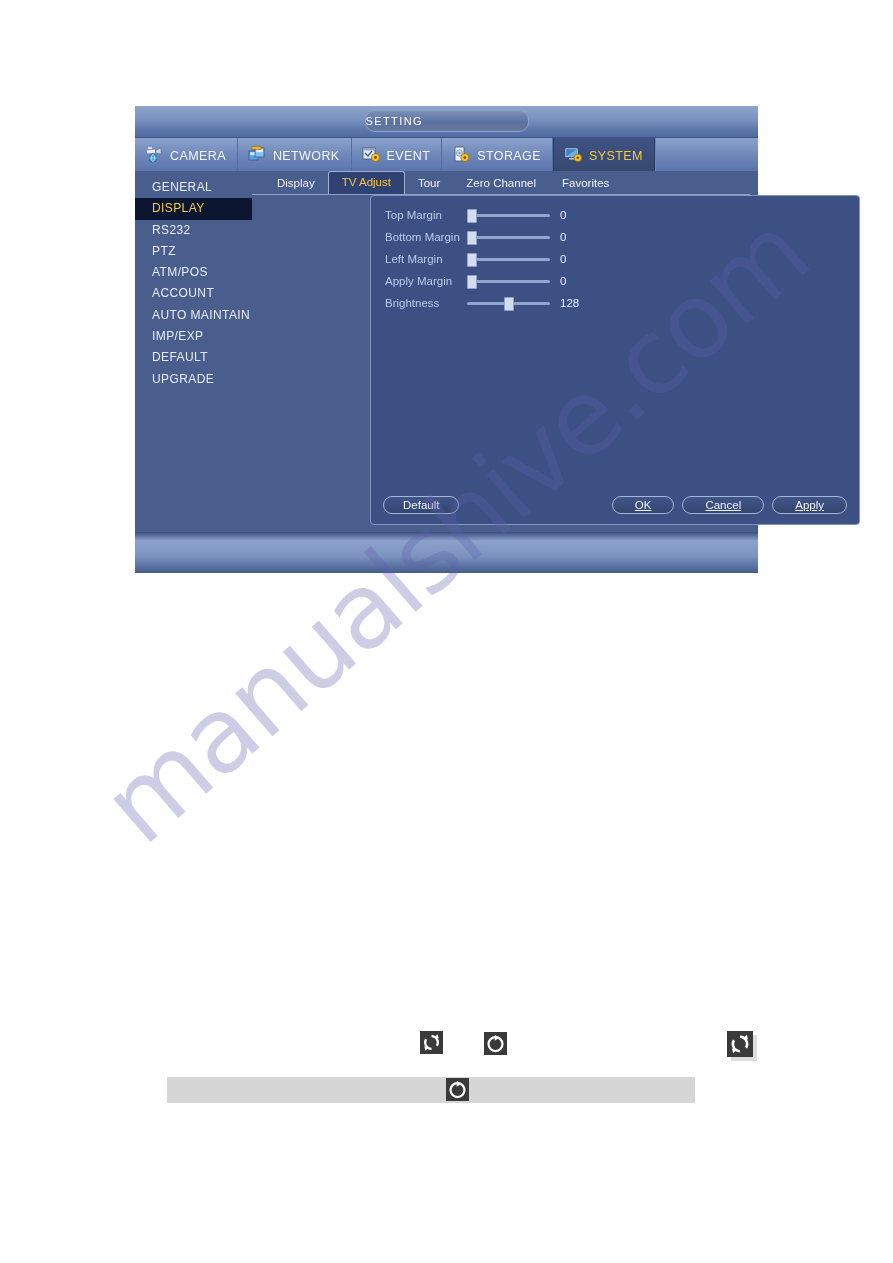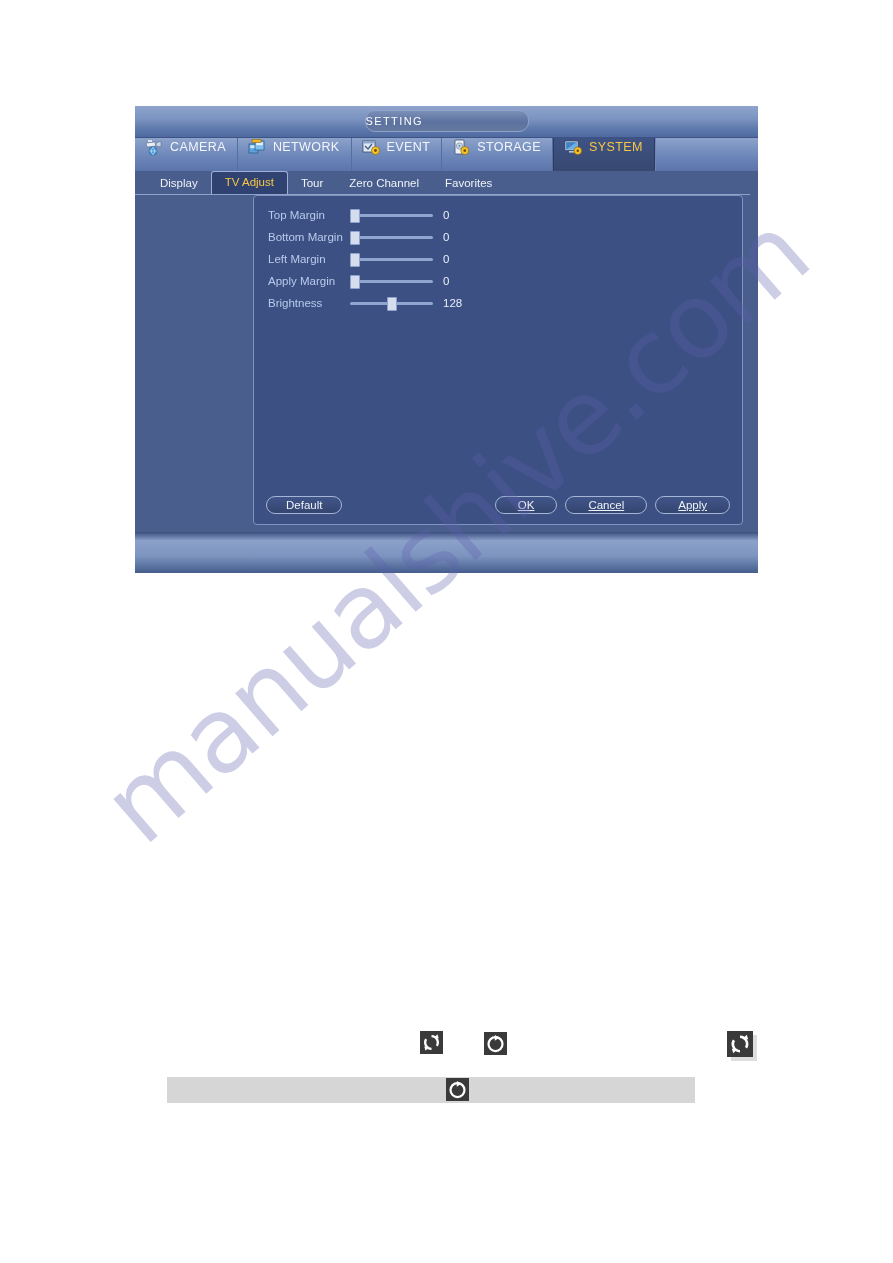--- a/index.html
+++ b/index.html
@@ -77,23 +77,23 @@
   .menubar {
     position: relative;
     height: 33px;
     background: linear-gradient(180deg,#8ca2cb 0%, #7089bb 50%, #5b74ab 100%);
     display: flex;
     align-items: stretch;
   }
   .menu-item {
     position: relative;
     display: flex;
-    align-items: center;
+    align-items: flex-end;
     gap: 6px;
-    padding: 0 11px 16px 9px;
+    padding: 0 11px 8px 9px;
     color: #f2f5fb;
     font-size: 12.5px;
     letter-spacing: .4px;
     border-right: 1px solid #546e9f;
     cursor: pointer;
   }
   .menu-item:first-child { border-left: 0; }
   .menu-item.active {
     background: linear-gradient(180deg,#3e5285 0%, #37496f 100%);
     color: #f6c743;
@@ -370,20 +370,32 @@
         </svg>
       </span>
       <span>SYSTEM</span>
     </div>
 
     <div class="menu-spacer"></div>
   </div>
 
   <div class="win-body">
 
+    <div class="sidebar">
+      <div class="side-item">GENERAL</div>
+      <div class="side-item active">DISPLAY</div>
+      <div class="side-item">RS232</div>
+      <div class="side-item">PTZ</div>
+      <div class="side-item">ATM/POS</div>
+      <div class="side-item">ACCOUNT</div>
+      <div class="side-item">AUTO MAINTAIN</div>
+      <div class="side-item">IMP/EXP</div>
+      <div class="side-item">DEFAULT</div>
+      <div class="side-item">UPGRADE</div>
+    </div>
 
     <div class="content-col">
 
       <div class="subtabs">
         <div class="subtab">Display</div>
         <div class="subtab active">TV Adjust</div>
         <div class="subtab">Tour</div>
         <div class="subtab">Zero Channel</div>
         <div class="subtab">Favorites</div>
       </div>

